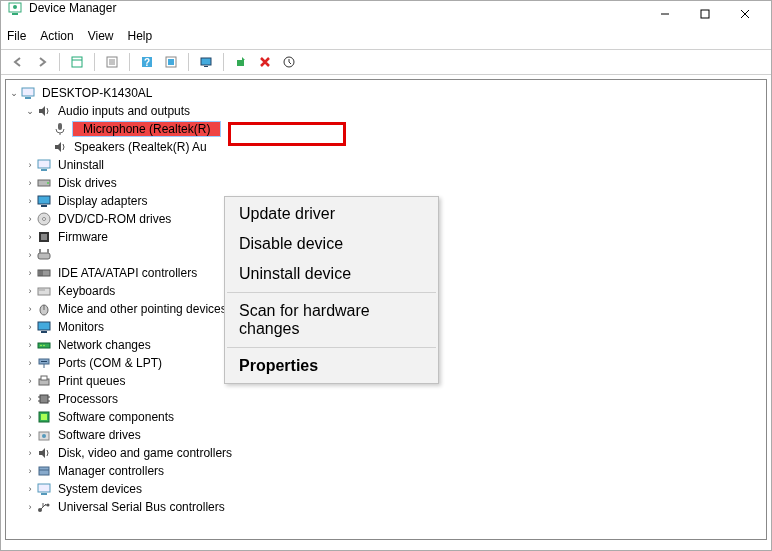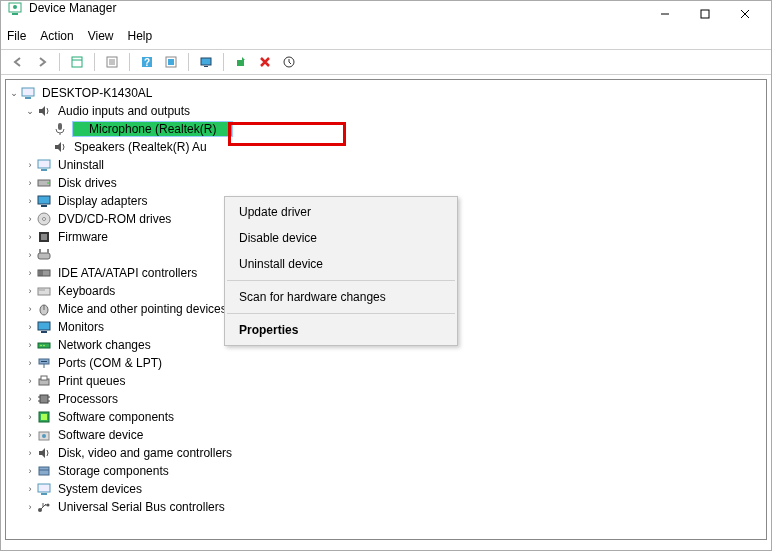--- a/index.html
+++ b/index.html
@@ -14,22 +14,22 @@
 .toolbar { height: 26px; border-top: 1px solid #d0d0d0; border-bottom: 1px solid #d0d0d0; display: flex; align-items: center; padding: 0 6px; gap: 2px; }
 .tbtn { width: 22px; height: 22px; display: flex; align-items: center; justify-content: center; border: 1px solid transparent; }
 .tsep { width: 1px; height: 18px; background: #ccc; margin: 0 4px; }
 .content { border: 1px solid #888; margin: 4px; height: calc(100% - 88px); overflow: auto; background: #fff; padding: 4px 2px; position: relative; }
 .tree { font-size: 12px; }
 .row { display: flex; align-items: center; height: 18px; white-space: nowrap; }
 .indent { display: inline-block; }
 .arrow { width: 12px; display: inline-flex; justify-content: center; align-items: center; font-size: 9px; color: #555; user-select: none; }
 .node-icon { width: 16px; height: 16px; margin-right: 4px; display: inline-flex; align-items: center; justify-content: center; }
 .node-label { padding: 1px 2px; }
-.selected { background: #22c55e; border: 1px solid #99ccff; padding: 0 16px; }
-.ctxmenu { position: absolute; top: 116px; left: 218px; width: 234px; background: #f2f2f2; border: 1px solid #c0c0c0; box-shadow: 2px 2px 4px rgba(0,0,0,0.2); padding: 2px 0; font-size: 12px; z-index: 10; }
+.selected { background: #ef4444; border: 1px solid #99ccff; padding: 0 10px; }
+.ctxmenu { position: absolute; top: 116px; left: 218px; width: 215px; background: #f2f2f2; border: 1px solid #c0c0c0; box-shadow: 2px 2px 4px rgba(0,0,0,0.2); padding: 2px 0; font-size: 16px; z-index: 10; }
 .ctxitem { padding: 6px 14px; cursor: default; }
 .ctxsep { height: 1px; background: #d0d0d0; margin: 3px 2px; }
 .ctxitem.bold { font-weight: bold; }
 .highlight-box { position: absolute; border: 3px solid #e00000; pointer-events: none; z-index: 20; }
 svg { display: block; }
 </style>
 </head>
 <body>
 
 <div class="titlebar">
@@ -360,21 +360,21 @@
         </div>
         <div class="row">
           <span class="indent" style="width:16px"></span>
           <span class="arrow">›</span>
           <span class="node-icon">
             <svg width="16" height="16">
               <rect x="3" y="5" width="10" height="8" fill="#ddd" stroke="#888"></rect>
               <circle cx="8" cy="9" r="2" fill="#59b"></circle>
             </svg>
           </span>
-          <span class="node-label">Software device</span>
+          <span class="node-label">Software drives</span>
         </div>
         <div class="row">
           <span class="indent" style="width:16px"></span>
           <span class="arrow">›</span>
           <span class="node-icon">
             <svg width="16" height="16">
               <path d="M3 6 L6 6 L9 3 L9 13 L6 10 L3 10 Z" fill="#555"></path>
               <path d="M11 5 Q13 8 11 11" stroke="#555" fill="none"></path>
             </svg>
           </span>
@@ -382,21 +382,21 @@
         </div>
         <div class="row">
           <span class="indent" style="width:16px"></span>
           <span class="arrow">›</span>
           <span class="node-icon">
             <svg width="16" height="16">
               <rect x="3" y="4" width="10" height="8" fill="#8ac" stroke="#468"></rect>
               <line x1="3" y1="7" x2="13" y2="7" stroke="#468"></line>
             </svg>
           </span>
-          <span class="node-label">Storage components</span>
+          <span class="node-label">Manager controllers</span>
         </div>
         <div class="row">
           <span class="indent" style="width:16px"></span>
           <span class="arrow">›</span>
           <span class="node-icon">
             <svg width="16" height="16">
               <rect x="2" y="3" width="12" height="8" fill="#eef" stroke="#59b"></rect>
               <rect x="5" y="12" width="6" height="2" fill="#59b"></rect>
             </svg>
           </span>

